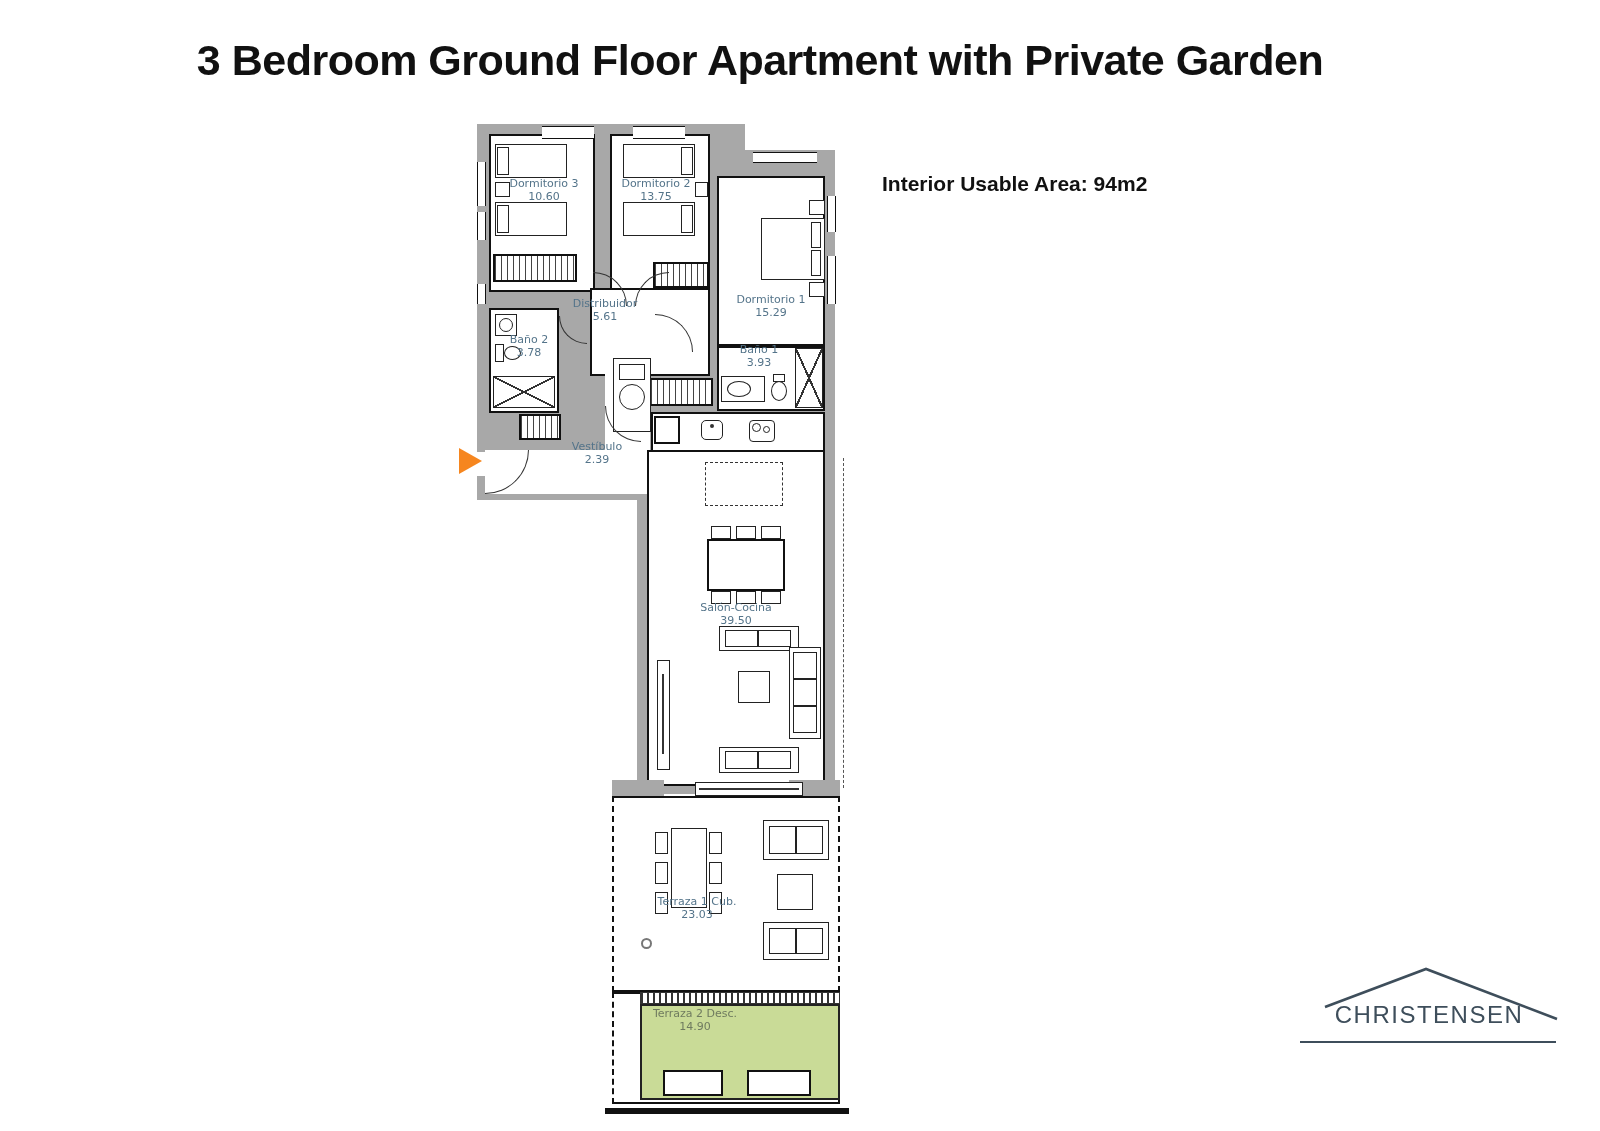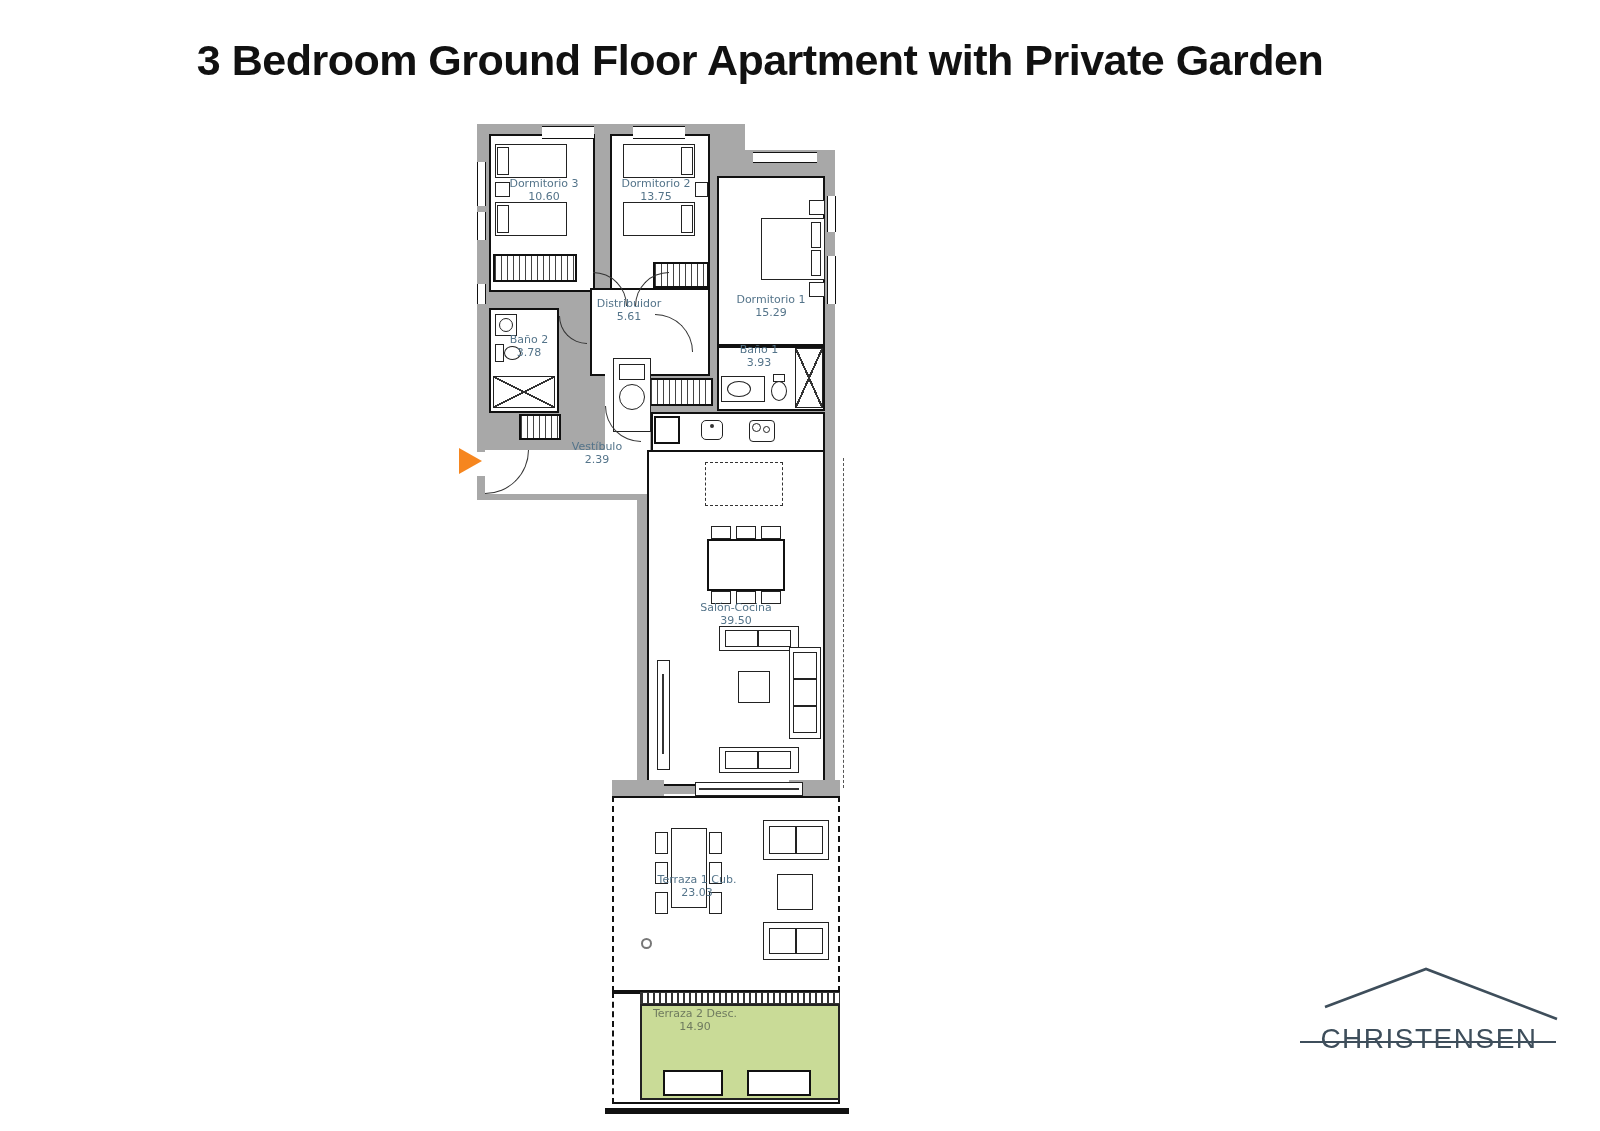--- a/index.html
+++ b/index.html
@@ -46,31 +46,32 @@
   .hatchband{position:absolute;background-image:repeating-linear-gradient(90deg,#333 0 2px,#fff 2px 6px);border:1px solid #333;box-sizing:border-box;}
   .blackbar{position:absolute;background:#111;}
   .cushion{position:absolute;border:1.3px solid #222;background:#fff;box-sizing:border-box;}
   .innerline-v{position:absolute;background:#333;width:2px;}
   .innerline-h{position:absolute;background:#333;height:2px;}
   .dot{position:absolute;border:2px solid #777;border-radius:50%;background:#fff;box-sizing:border-box;}
   
   #logo{left:1298px;top:953px;width:262px;height:150px;}
   #logo .roof{position:absolute;left:0;top:0;}
   #logo .brand{position:absolute;left:0;top:48px;width:100%;text-align:center;
-    font-size:28px;font-weight:400;letter-spacing:1.5px;color:var(--logoDark);font-family:"Liberation Sans",sans-serif;margin-top:22px;}
+    font-size:24px;font-weight:400;letter-spacing:1.5px;color:var(--logoDark);font-family:"Liberation Sans",sans-serif;}
   #logo .rule{position:absolute;left:2px;top:88px;width:256px;height:2px;background:var(--logoDark);}
   #logo .estates{position:absolute;left:0;top:96px;width:100%;text-align:center;
     font-size:36px;letter-spacing:7px;color:var(--logoLight);font-family:"Liberation Serif",serif;}
 </style>
 </head>
 <body>
 
 <div class="abs title">3 Bedroom Ground Floor Apartment with Private Garden</div>
 
 <div class="abs info">
+  <div>Interior Usable Area: 94m2</div>
 </div>
 
 <div class="abs" id="plan">
 
   <div class="wall" style="left:22px;top:6px;width:268px;height:322px;"></div>
   <div class="wall" style="left:290px;top:32px;width:90px;height:296px;"></div>
   <div class="wall" style="left:22px;top:326px;width:176px;height:56px;"></div>
   <div class="wall" style="left:182px;top:326px;width:198px;height:350px;"></div>
 
   <div class="room" style="left:34px;top:16px;width:106px;height:158px;"></div>
@@ -208,41 +209,41 @@
     <span>10.60</span>
   </div>
   <div class="label" style="left:201px;top:60px;">
     <span>Dormitorio 2</span>
     <span>13.75</span>
   </div>
   <div class="label" style="left:316px;top:176px;">
     <span>Dormitorio 1</span>
     <span>15.29</span>
   </div>
-  <div class="label" style="left:150px;top:180px;margin-left:24px;">
+  <div class="label" style="left:150px;top:180px;">
     <span>Distribuidor</span>
     <span>5.61</span>
   </div>
   <div class="label" style="left:74px;top:216px;">
     <span>Baño 2</span>
     <span>3.78</span>
   </div>
   <div class="label" style="left:304px;top:226px;">
     <span>Baño 1</span>
     <span>3.93</span>
   </div>
   <div class="label" style="left:142px;top:323px;">
     <span>Vestíbulo</span>
     <span>2.39</span>
   </div>
   <div class="label" style="left:281px;top:484px;">
     <span>Salón-Cocina</span>
     <span>39.50</span>
   </div>
-  <div class="label" style="left:242px;top:756px;">
+  <div class="label" style="left:242px;top:778px;">
     <span>Terraza 1 Cub.</span>
     <span>23.03</span>
   </div>
   <div class="label label-garden" style="left:240px;top:890px;">
     <span>Terraza 2 Desc.</span>
     <span>14.90</span>
   </div>
 </div>
 
 <div class="abs" id="logo">

